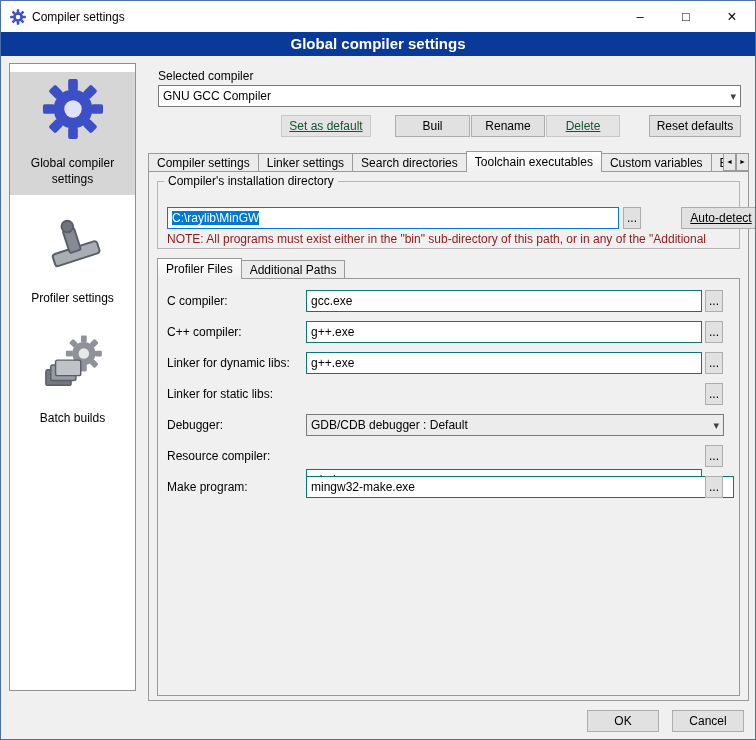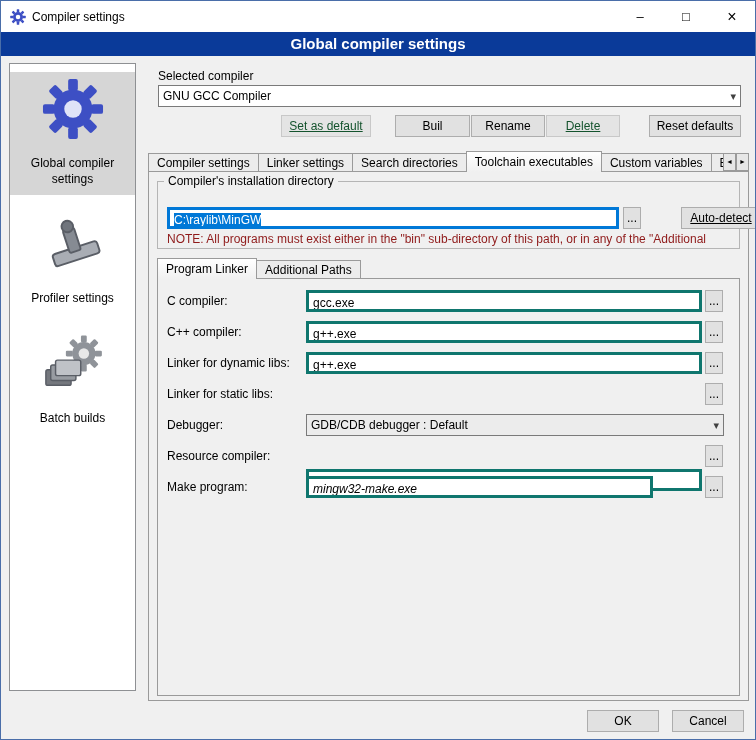--- a/index.html
+++ b/index.html
@@ -62,21 +62,21 @@
     position: absolute; height: 22px; background: #ffffff;
     border: 1px solid #7a7a7a; padding: 2px 18px 2px 4px;
     line-height: 16px; white-space: nowrap; overflow: hidden;
   }
   .combo.gray { background: #ececec; }
   .combo .arrow {
     position: absolute; right: 4px; top: 2px; font-size: 11px; color: #404040;
   }
   .textbox {
     position: absolute; height: 22px; background: #ffffff;
-    border: 3px solid #0f766e; padding: 2px 4px;
+    border: 1px solid #0f766e; padding: 2px 4px;
     line-height: 16px; white-space: nowrap; overflow: hidden;
   }
   .textbox.focused { border-color: #0078d7; }
   .textbox .sel { background: #0078d7; color: #ffffff; }
   .field-label { position: absolute; height: 22px; line-height: 22px; }
   
   .tabstrip {
     position: absolute; display: flex; align-items: flex-end;
     overflow: hidden; z-index: 3;
   }
@@ -215,21 +215,21 @@
   <div class="groupbox" style="left:156px; top:180px; width:583px; height:68px;"></div>
 
   <div class="textbox focused" style="left:166px; top:206px; width:452px; z-index:3;">
     <span class="sel">C:\raylib\MinGW</span>
   </div>
   <button class="btn" style="left:622px; top:206px; width:18px; z-index:3;">...</button>
   <button class="btn" style="left:680px; top:206px; width:80px; z-index:3;text-decoration:underline;">Auto-detect</button>
   <div class="note" style="left:166px; top:231px; width:566px; z-index:3;">NOTE: All programs must exist either in the "bin" sub-directory of this path, or in any of the "Additional</div>
 
   <div class="tabstrip" style="left:156px; top:257px; width:300px; height:21px;">
-    <div class="tab active">Program Linker</div>
+    <div class="tab active">Profiler Files</div>
     <div class="tab">Additional Paths</div>
   </div>
   <div class="page" style="left:156px; top:277px; width:583px; height:418px; z-index:2;"></div>
 
   <span class="field-label" style="left:166px; top:289px; z-index:3;">C compiler:</span>
   <div class="textbox" style="left:305px; top:289px; width:396px; z-index:3;"><span>gcc.exe</span></div>
   <button class="btn" style="left:704px; top:289px; width:18px; z-index:3;">...</button>
 
   <span class="field-label" style="left:166px; top:320px; z-index:3;">C++ compiler:</span>
   <div class="textbox" style="left:305px; top:320px; width:396px; z-index:3;"><span>g++.exe</span></div>
@@ -246,19 +246,19 @@
   <div class="combo gray" style="left:305px; top:413px; width:418px; z-index:3;">
     <span>GDB/CDB debugger : Default</span>
     <span class="arrow">▾</span>
   </div>
 
   <span class="field-label" style="left:166px; top:444px; z-index:3;">Resource compiler:</span>
   <div class="textbox" style="left:305px; top:468px; width:396px; z-index:3;"><span>windres.exe</span></div>
   <button class="btn" style="left:704px; top:444px; width:18px; z-index:3;">...</button>
 
   <span class="field-label" style="left:166px; top:475px; z-index:3;">Make program:</span>
-  <div class="textbox" style="left:305px; top:475px; width:347px; z-index:3;font-style:italic;"><span>mingw32-make.exe</span></div>
+  <div class="textbox" style="left:305px; top:475px; width:428px; z-index:3;"><span>mingw32-make.exe</span></div>
   <button class="btn" style="left:704px; top:475px; width:18px; z-index:3;">...</button>
 
   <button class="btn" style="left:586px; top:709px; width:72px;">OK</button>
   <button class="btn" style="left:671px; top:709px; width:72px;">Cancel</button>
 
 </div>
 
 </body></html>

